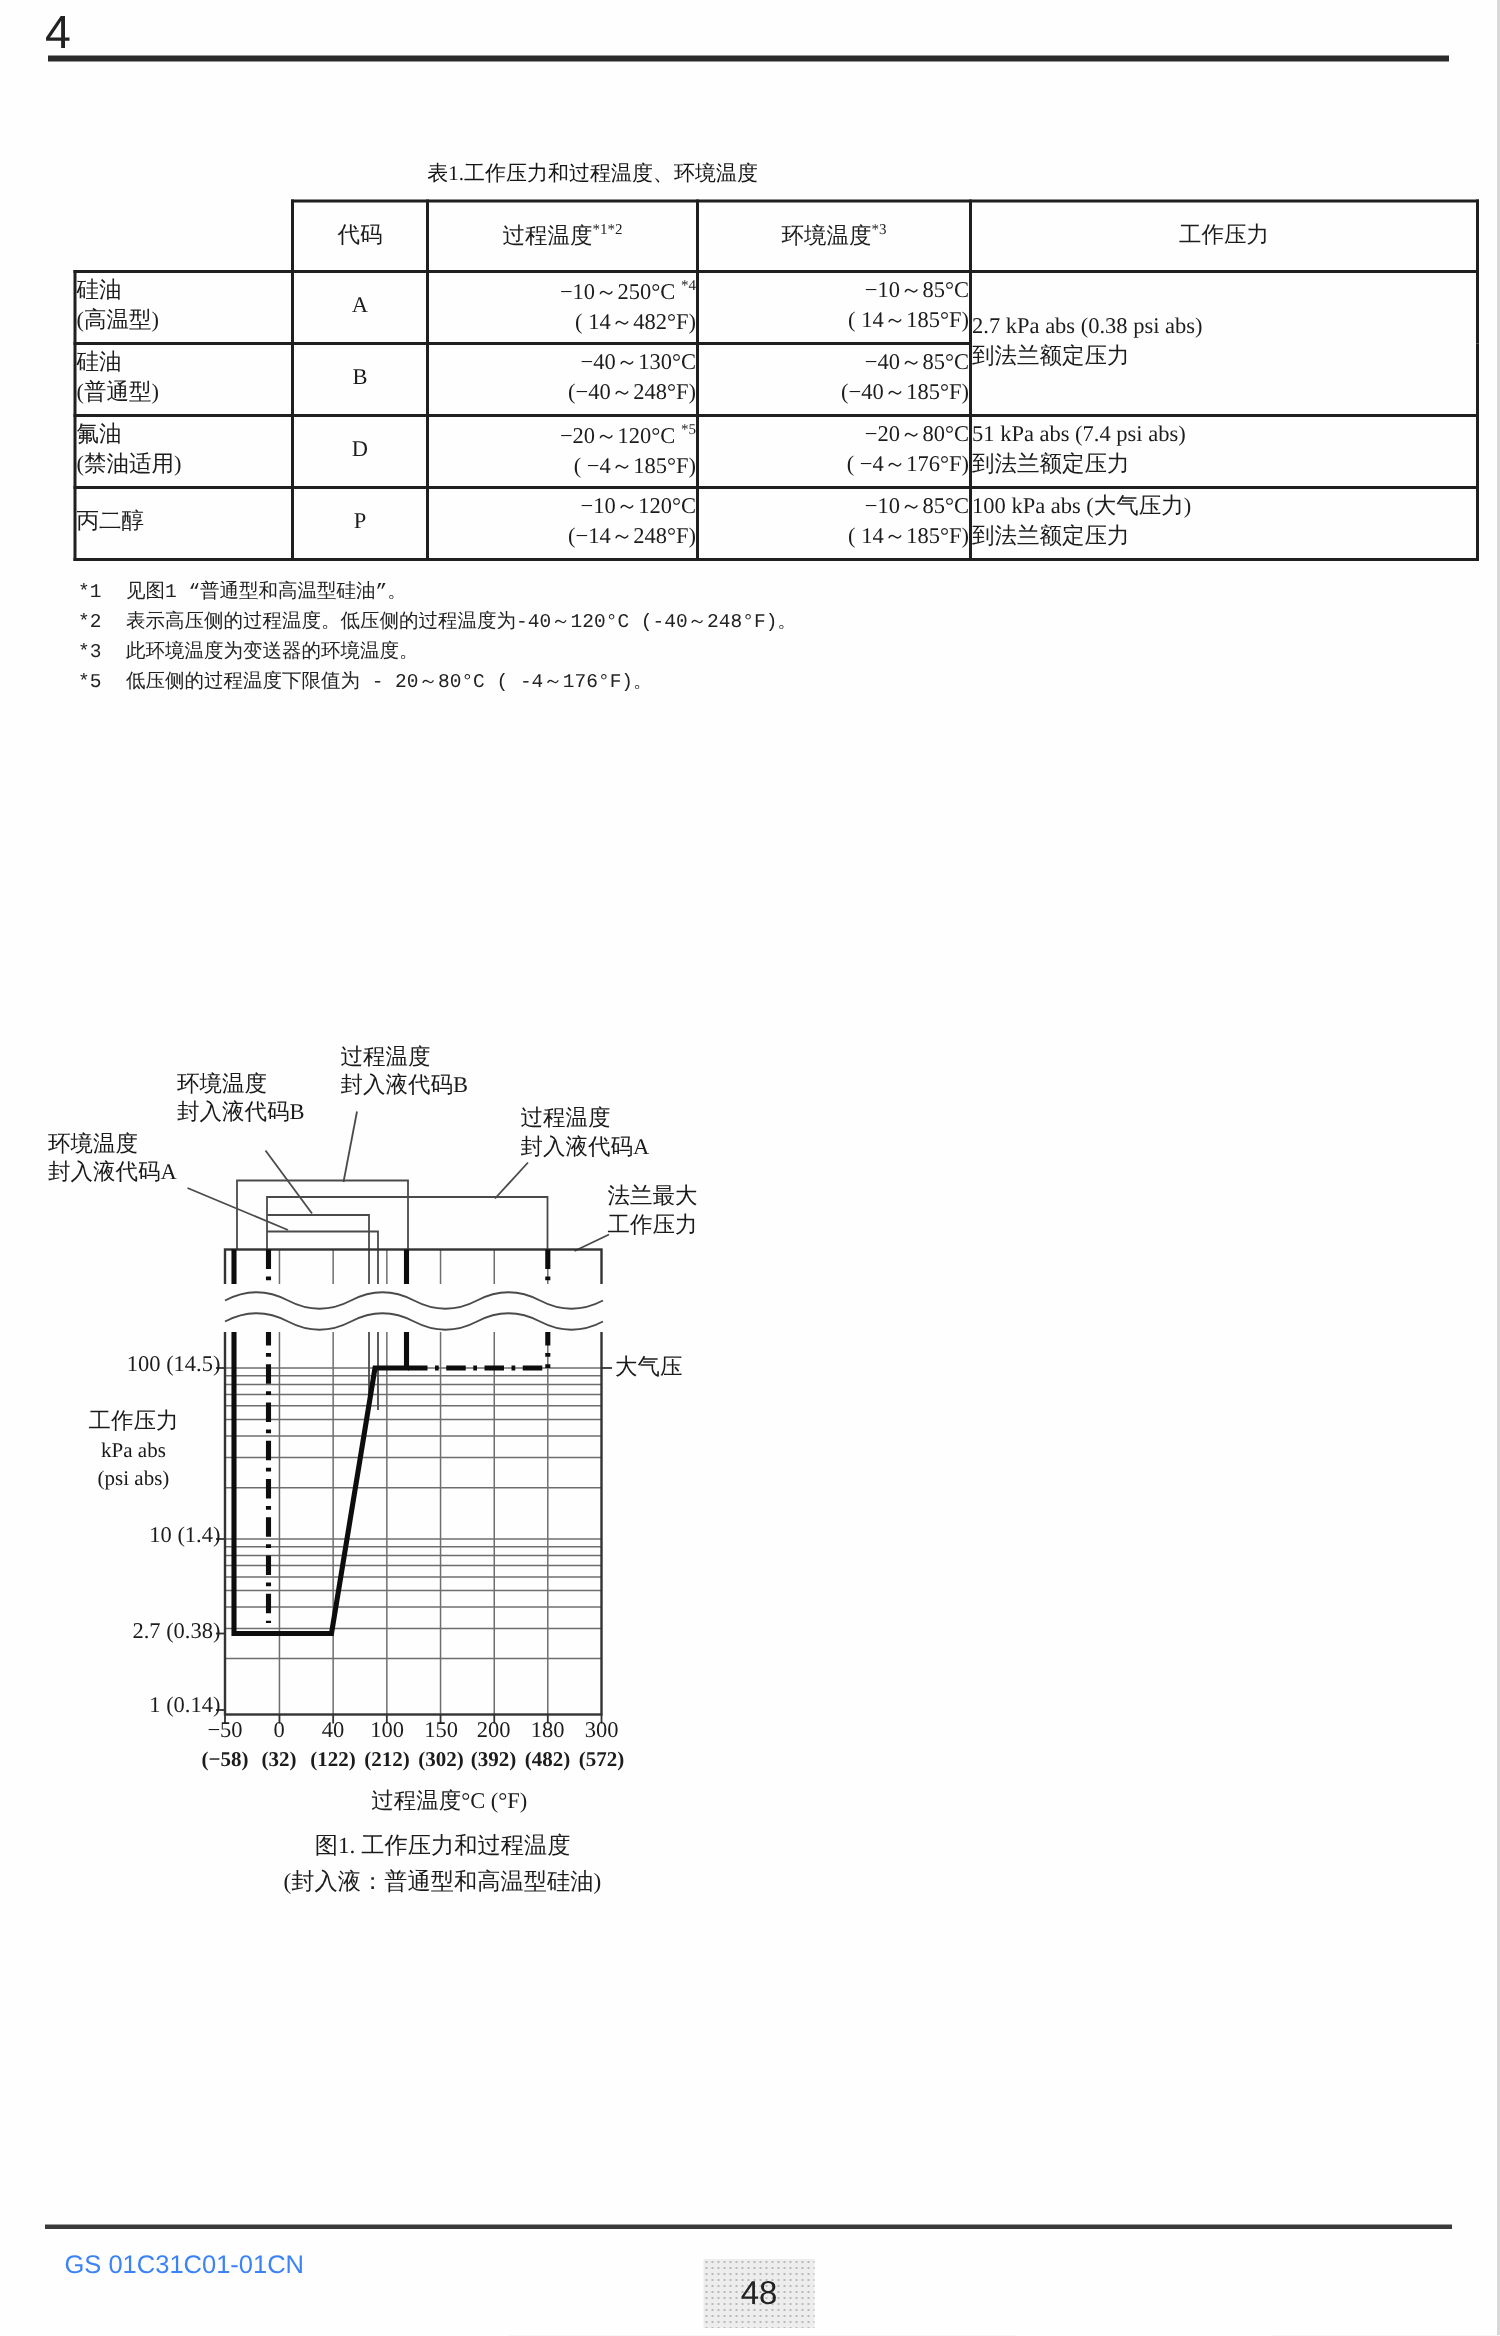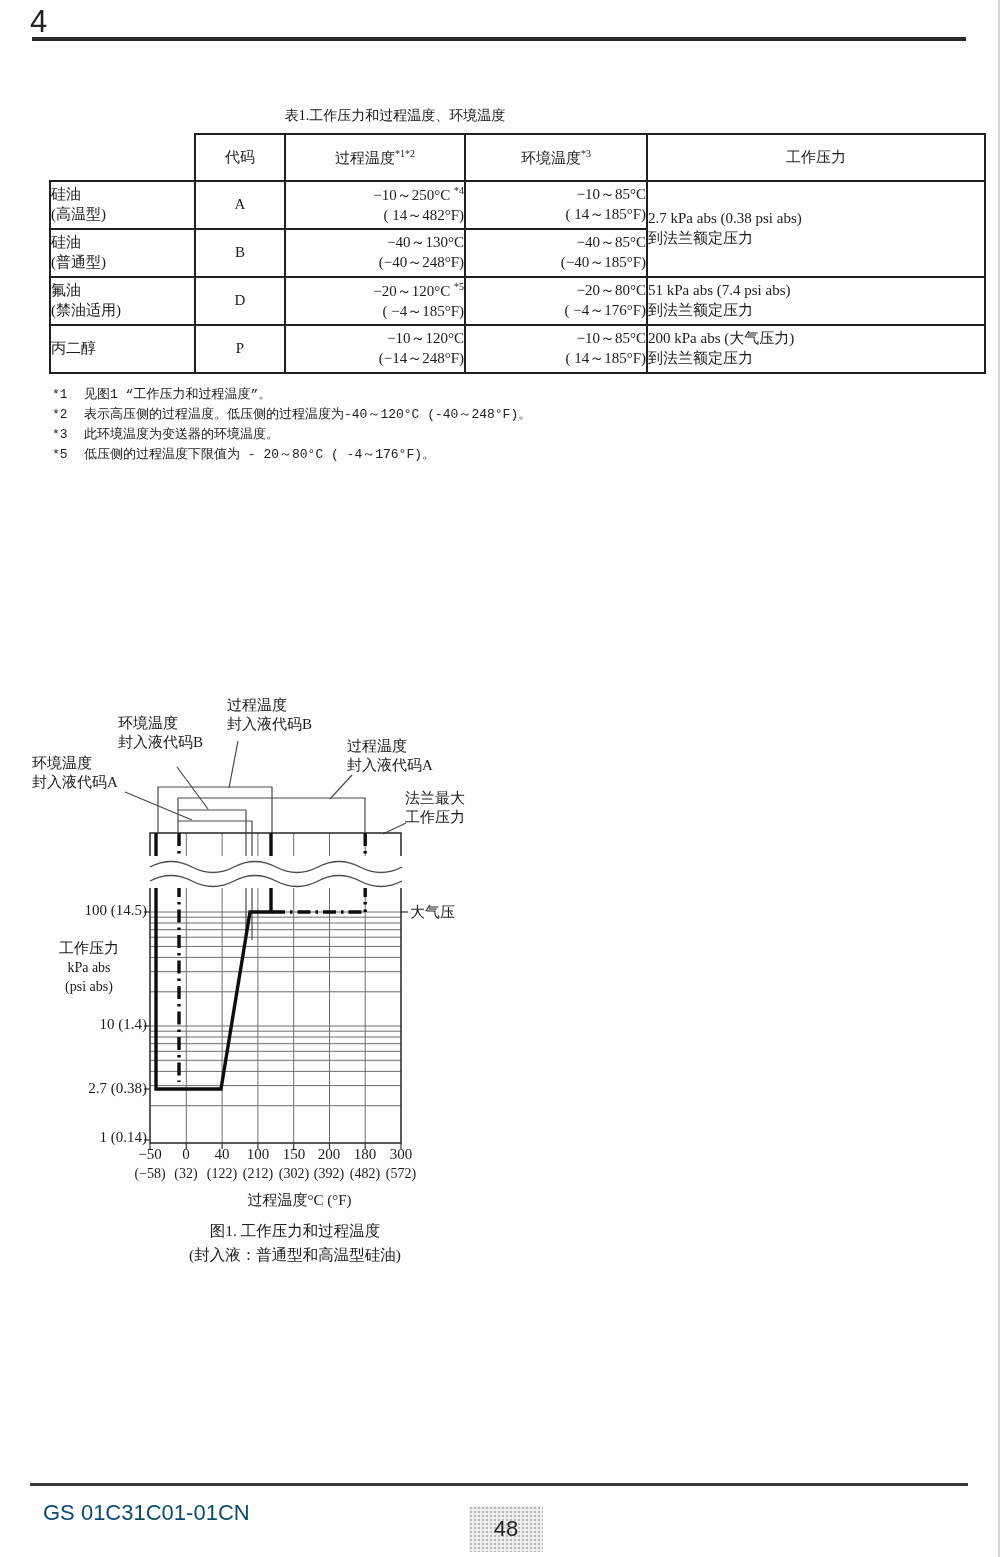--- a/index.html
+++ b/index.html
@@ -23,26 +23,26 @@
   
   .fnotes{left:52px;top:385px;font-size:13px;line-height:20px;color:#222;
           font-family:"Liberation Mono","DejaVu Sans Mono",monospace;}
   .fnote{white-space:nowrap;}
   .fnote .m{display:inline-block;width:32px;}
   
   .figlab{font-size:15px;line-height:19px;color:#1a1a1a;}
   .ylab{text-align:center;}
   .ytick{width:110px;text-align:right;font-size:15px;}
   .xtick{width:60px;text-align:center;font-size:15px;}
-  .xtickf{width:66px;text-align:center;font-size:14px;}
+  .xtickf{width:66px;text-align:center;font-size:14px;font-weight:bold;}
   .xtitle{width:245px;text-align:center;font-size:15px;}
   .caption{width:330px;text-align:center;font-size:15.5px;line-height:24px;}
   
   .footer-rule{left:30px;top:1483px;width:938px;height:3px;background:#3a3a3a;}
-  .doc-num{left:43px;top:1500px;font-size:22px;font-family:"Liberation Sans","DejaVu Sans",sans-serif;color:#0c4a6e;}
+  .doc-num{left:43px;top:1500px;font-size:17px;font-family:"Liberation Sans","DejaVu Sans",sans-serif;color:#3b82f6;}
   .pagenum{left:469px;top:1506px;width:74px;height:46px;line-height:46px;text-align:center;
            font-size:22px;font-family:"Liberation Sans","DejaVu Sans",sans-serif;color:#222;
            background-color:#ededed;
            background-image:radial-gradient(#b9b9b9 0.9px, transparent 1px);background-size:4px 4px;}
   .edge-line{right:0;top:0;width:2px;height:1557px;background:#d7d7d7;}
 </style>
 </head>
 <body>
 
 <div class="page">
@@ -128,29 +128,29 @@
       <td class="codec">P</td>
       <td class="tempc">
             <div>−10～120°C</div>
             <div>(−14～248°F)</div>
           </td>
       <td class="tempc">
             <div>−10～85°C</div>
             <div>( 14～185°F)</div>
           </td>
       <td class="pressc">
-            <div>200 kPa abs (大气压力)</div>
+            <div>100 kPa abs (大气压力)</div>
             <div>到法兰额定压力</div>
           </td>
     </tr>
   </tbody>
     </table>
 
   <div class="abs fnotes">
-    <div class="fnote"><span class="m">*1</span><span>见图1 “工作压力和过程温度”。</span></div>
+    <div class="fnote"><span class="m">*1</span><span>见图1 “普通型和高温型硅油”。</span></div>
     <div class="fnote"><span class="m">*2</span><span>表示高压侧的过程温度。低压侧的过程温度为-40～120°C (-40～248°F)。</span></div>
     <div class="fnote"><span class="m">*3</span><span>此环境温度为变送器的环境温度。</span></div>
     <div class="fnote"><span class="m">*5</span><span>低压侧的过程温度下限值为 - 20～80°C ( -4～176°F)。</span></div>
   </div>
 
   <svg class="abs" style="left:0;top:690px" width="520" height="580" viewBox="0 690 520 580">
 
     <g stroke="#6e6e6e" stroke-width="1">
       <line x1="150" y1="912" x2="401" y2="912"></line>
         <line x1="150" y1="917.2" x2="401" y2="917.2"></line>

